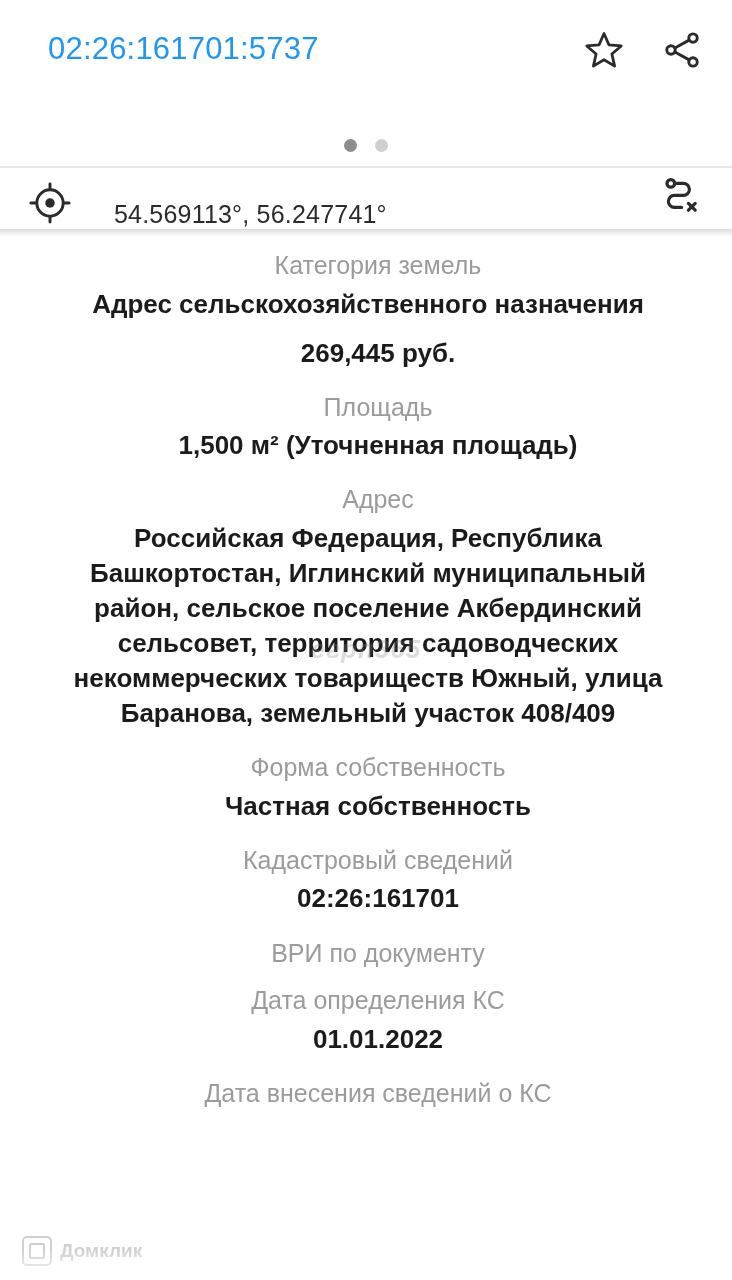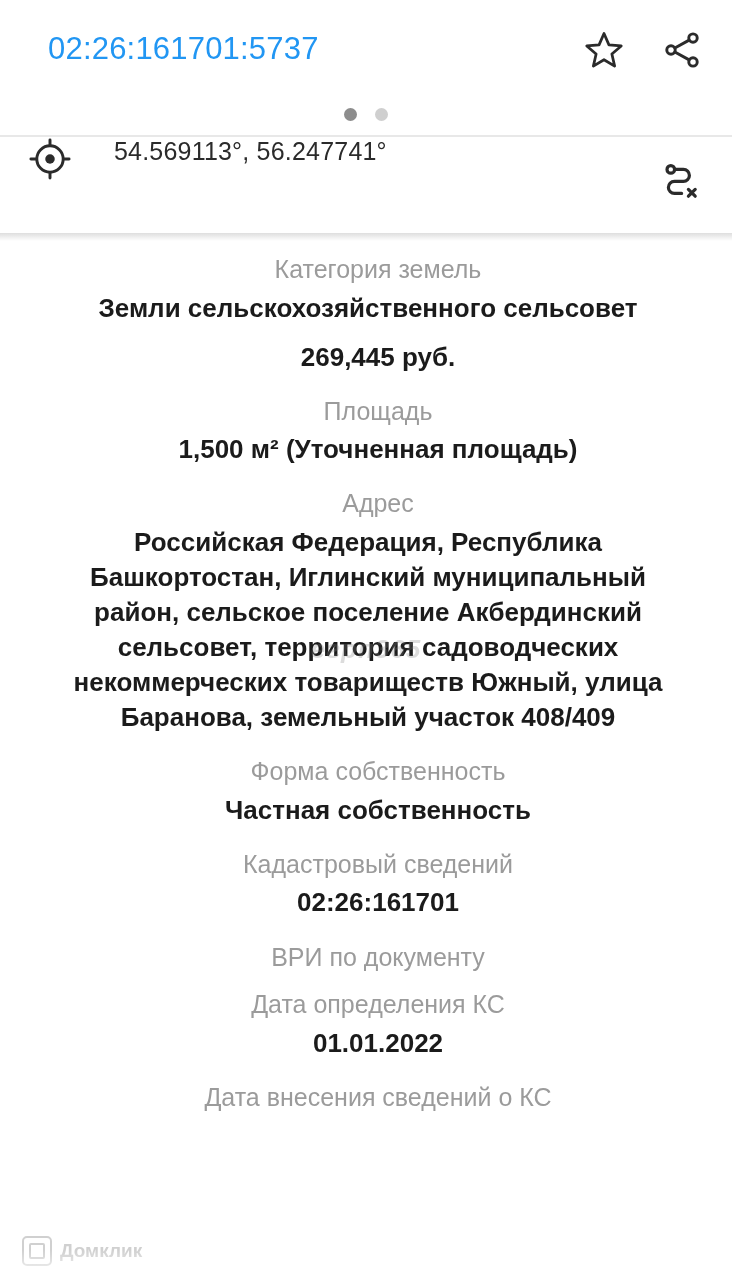--- a/index.html
+++ b/index.html
@@ -16,21 +16,21 @@
     color: #1f1f1f;
     -webkit-font-smoothing: antialiased;
   }
 
   
   .header-card {
     position: relative;
     background: #ffffff;
     padding: 26px 24px 10px 24px;
     box-sizing: border-box;
-    height: 135px;
+    height: 166px;
   }
   .header-title {
     font-size: 31px;
     color: #2196f3;
     letter-spacing: 0.2px;
     line-height: 1.1;
     font-weight: 400;
     margin: 0 0 18px 24px;
     padding-top: 6px;
   }
@@ -78,23 +78,23 @@
 
   .divider {
     height: 2px;
     background: #e8e8e8;
     width: 100%;
   }
 
   
   .coord-bar {
     position: relative;
-    height: 96px;
-    display: flex;
-    align-items: flex-start;
+    height: 61px;
+    display: flex;
+    align-items: flex-end;
     padding: 0 24px 0 28px;
     box-sizing: border-box;
     background: #ffffff;
   }
   .coord-text {
     font-size: 25px;
     color: #2b2b2b;
     margin-left: 42px;
     letter-spacing: 0.2px;
   }
@@ -243,21 +243,21 @@
     </svg>
   </span>
 </div>
 
 <div class="coord-shadow"></div>
 
 <div class="details">
 
   <div class="field">
     <div class="field-label">Категория земель</div>
-    <div class="field-value wrap">Земли сельскохозяйственного сельсовет</div>
+    <div class="field-value wrap">Адрес сельскохозяйственного назначения</div>
   </div>
 
   <div class="field">
     <div class="field-value">269,445 руб.</div>
   </div>
 
   <div class="field">
     <div class="field-label">Площадь</div>
     <div class="field-value">1,500 м² (Уточненная площадь)</div>
   </div>

